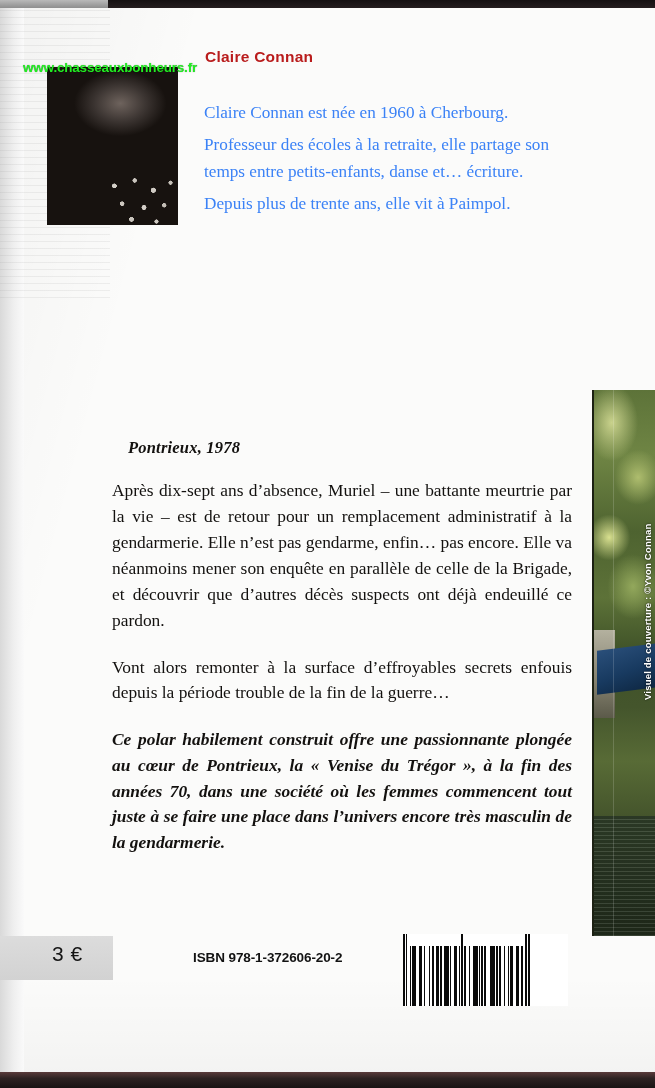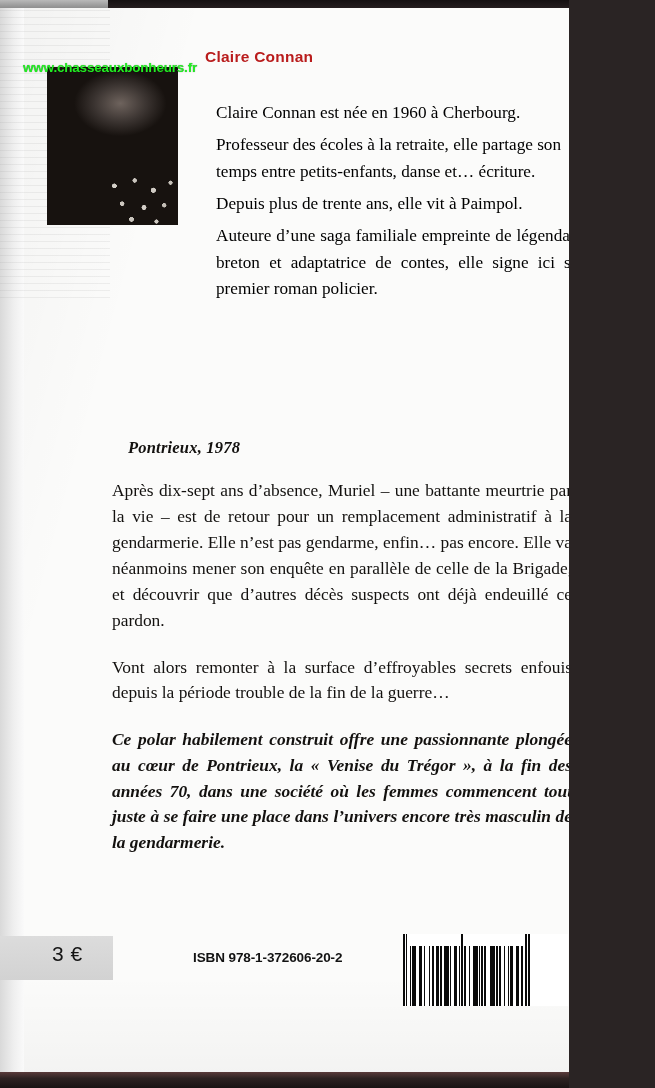--- a/index.html
+++ b/index.html
@@ -8,21 +8,21 @@
     padding: 0;
     background: #2a2424;
   }
   body {
     font-family: "Liberation Serif", serif;
   }
 
   
   .page {
     position: relative;
-    width: 569px;
+    width: 655px;
     height: 1088px;
     overflow: hidden;
     background: #ffffff;
   }
 
   
   .scan-band-top {
     position: absolute;
     left: 0; top: 0;
     width: 655px; height: 11px;
@@ -131,25 +131,25 @@
     left: 205px; top: 48px;
     font-family: "Liberation Sans", sans-serif;
     font-size: 15.5px;
     font-weight: 700;
     letter-spacing: 0.25px;
     color: #b91c1c;
   }
 
   .bio {
     position: absolute;
-    left: 216px; top: 100px;
+    left: 204px; top: 100px;
     width: 372px;
     font-size: 17.2px;
     line-height: 1.53;
-    color: #000000;
+    color: #3b82f6;
   }
   .bio p { margin: 0 0 6px 0; }
   .bio p.justified { text-align: justify; }
 
   
   .wrap-photo {
     position: absolute;
     left: 592px; top: 390px;
     width: 63px; height: 546px;
     overflow: hidden;
@@ -326,21 +326,20 @@
   </div>
 
   <div class="watermark">www.chasseauxbonheurs.fr</div>
 
   <div class="author-name">Claire Connan</div>
 
   <div class="bio">
     <p>Claire Connan est née en 1960 à Cherbourg.</p>
     <p>Professeur des écoles à la retraite, elle partage son temps entre petits-enfants, danse et… écriture.</p>
     <p>Depuis plus de trente ans, elle vit à Paimpol.</p>
-    <p class="justified">Auteure d’une saga familiale empreinte de légendaire breton et adaptatrice de contes, elle signe ici son premier roman policier.</p>
   </div>
 
   <div class="wrap-photo">
     <div class="scene"></div>
     <div class="wall"></div>
     <div class="roof"></div>
     <div class="water"></div>
     <div class="fold"></div>
   </div>
 

